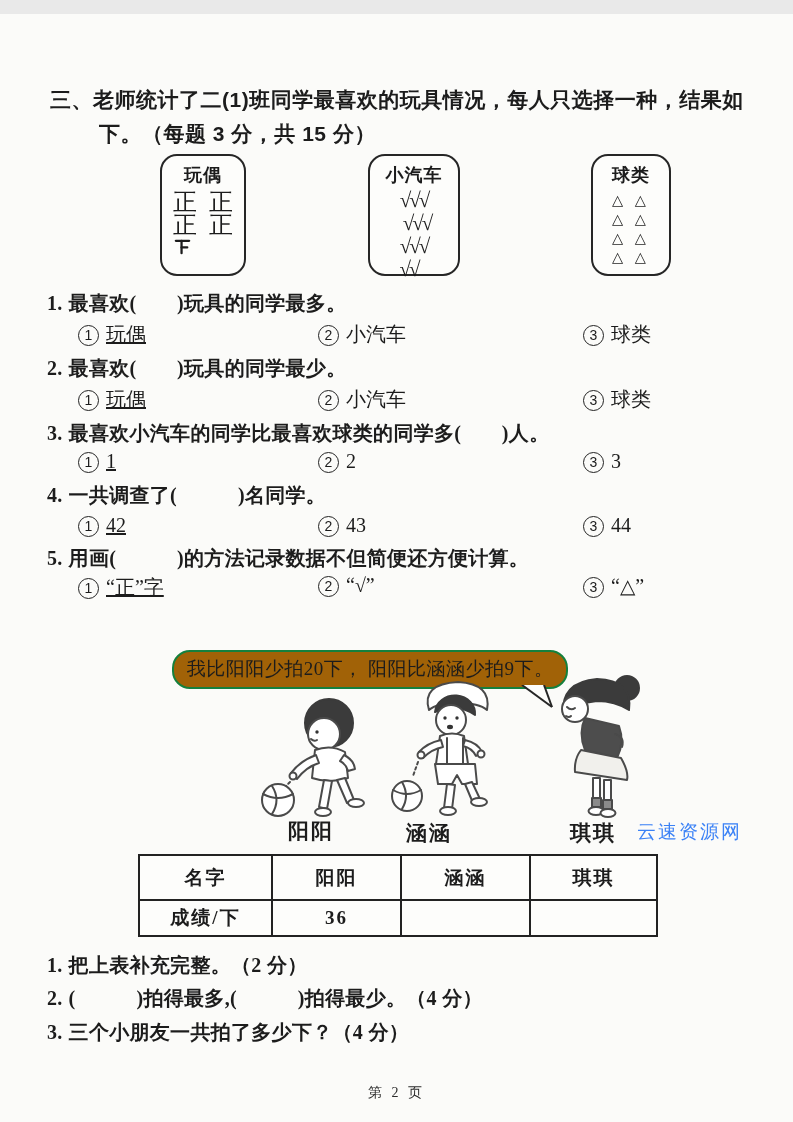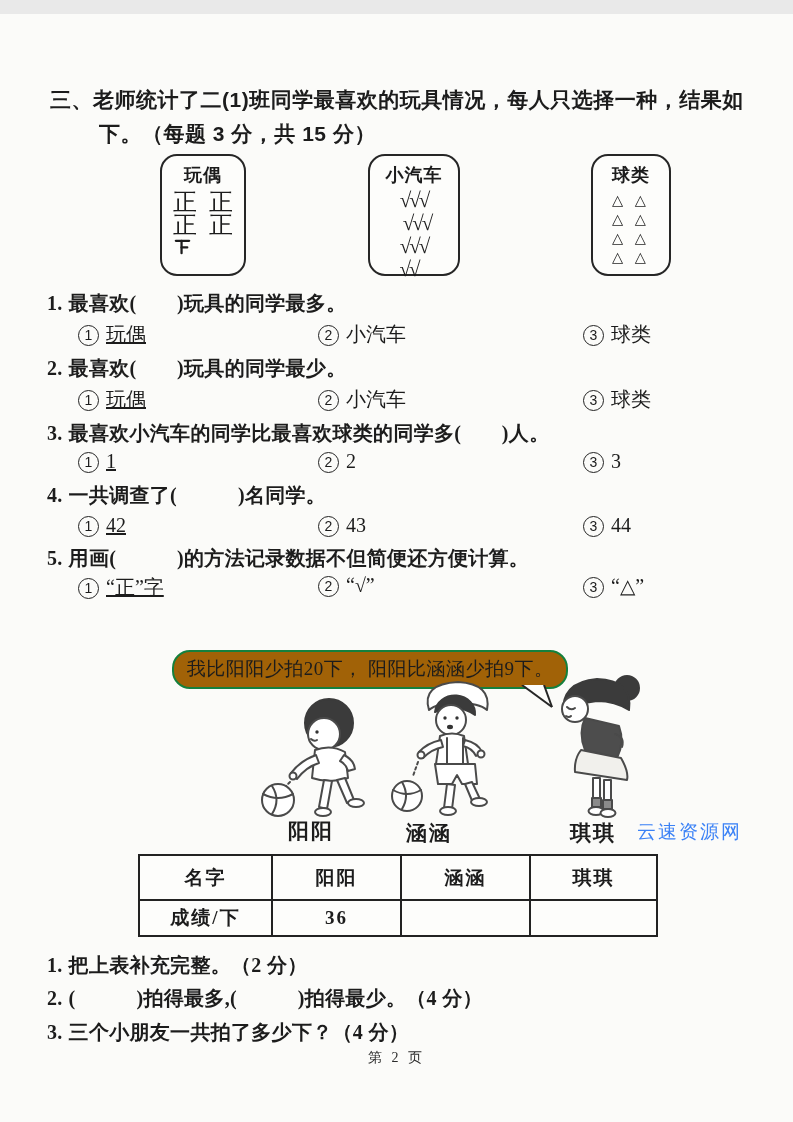--- a/index.html
+++ b/index.html
@@ -31,21 +31,21 @@
   
   .bubble{position:absolute;left:172px;top:636px;width:392px;height:35px;border:2px solid #15803d;
     border-radius:18px;background:#a16207;text-align:center;font-size:19px;line-height:34px;
     letter-spacing:.5px;white-space:pre;}
   
   table.score{border-collapse:collapse;position:absolute;left:138px;top:840px;background:#fdfdfb;}
   table.score td{border:2.4px solid #222;text-align:center;font-size:19px;font-weight:700;letter-spacing:2px;}
   
   .kidlabel{position:absolute;font-size:21px;font-weight:700;letter-spacing:2px;}
   .watermark{position:absolute;left:637px;top:805px;font-size:19px;color:#3b82f6;letter-spacing:2px;font-weight:400;}
-  .footer{position:absolute;left:0;top:1035px;width:793px;text-align:center;font-size:14px;letter-spacing:3px;color:#2b2b2b;}
+  .footer{position:absolute;left:0;top:1070px;width:793px;text-align:center;font-size:14px;letter-spacing:3px;color:#2b2b2b;}
   svg{display:block;}
 </style>
 </head>
 <body>
 
 <div class="page">
 
   <div class="abs heading" style="left:50px;top:72px;">三、老师统计了二(1)班同学最喜欢的玩具情况，每人只选择一种，结果如</div>
   <div class="abs heading" style="left:99px;top:106px;">下。（每题 3 分，共 15 分）</div>
 

